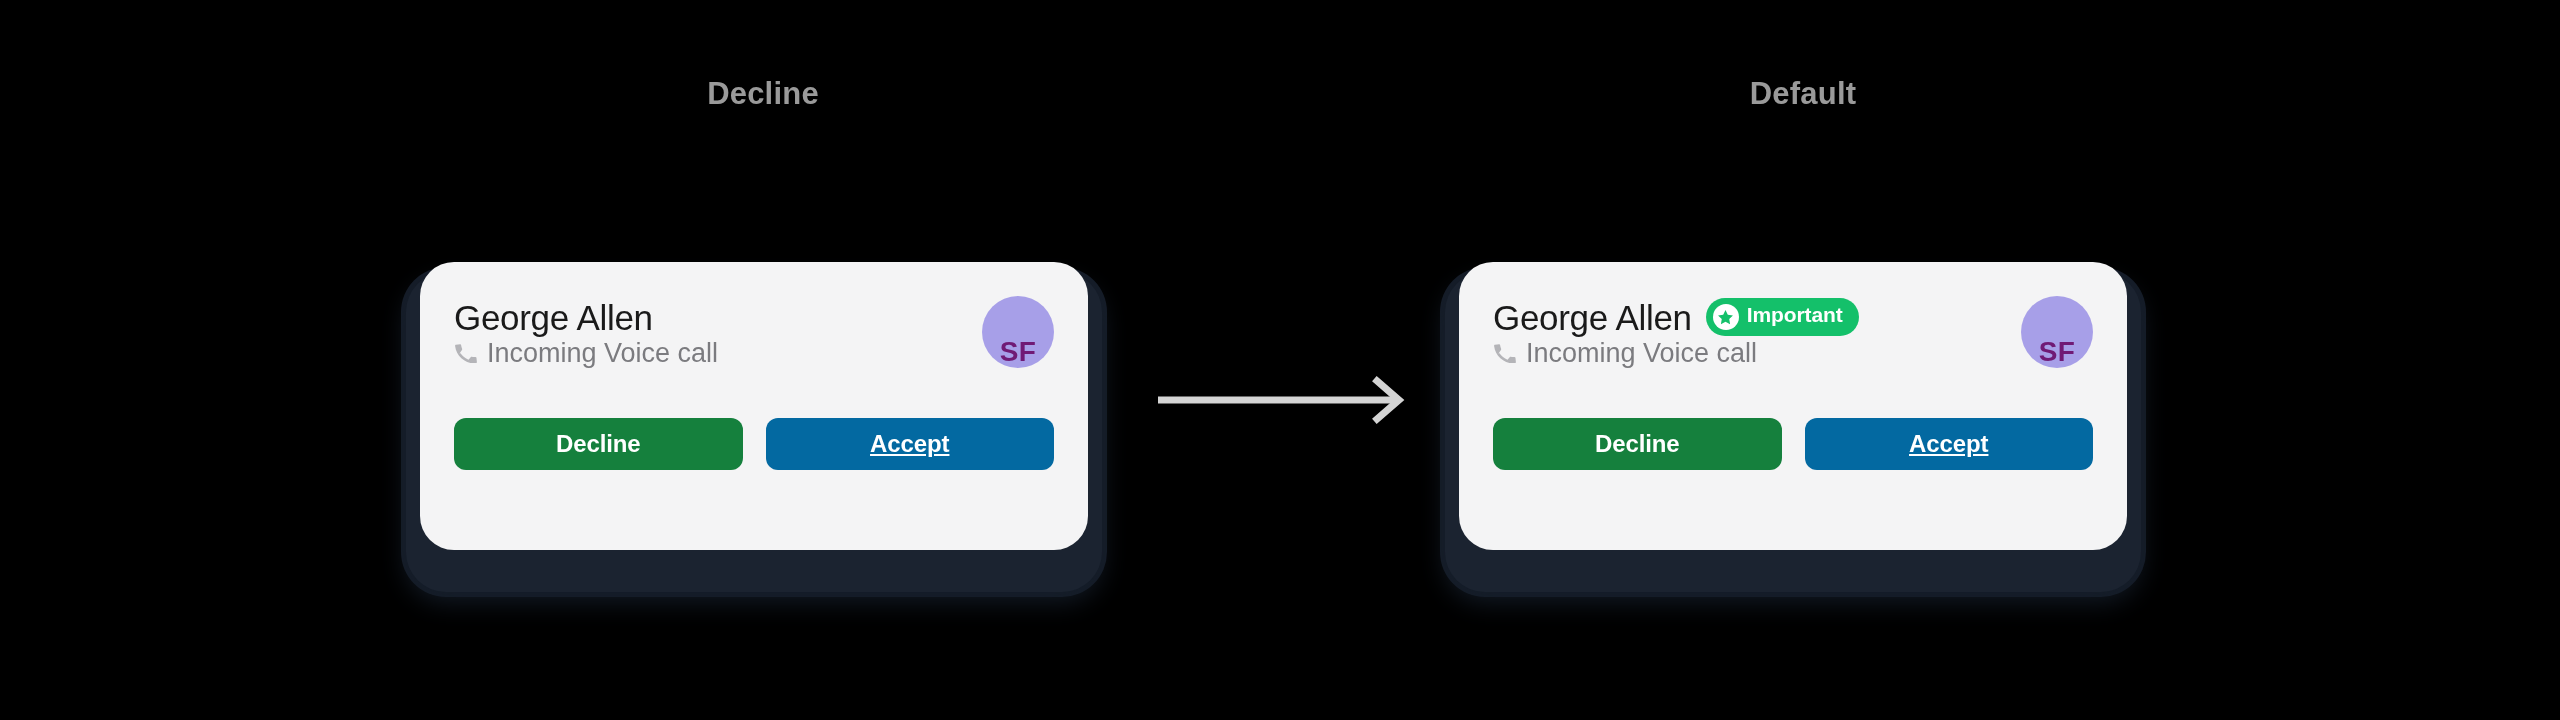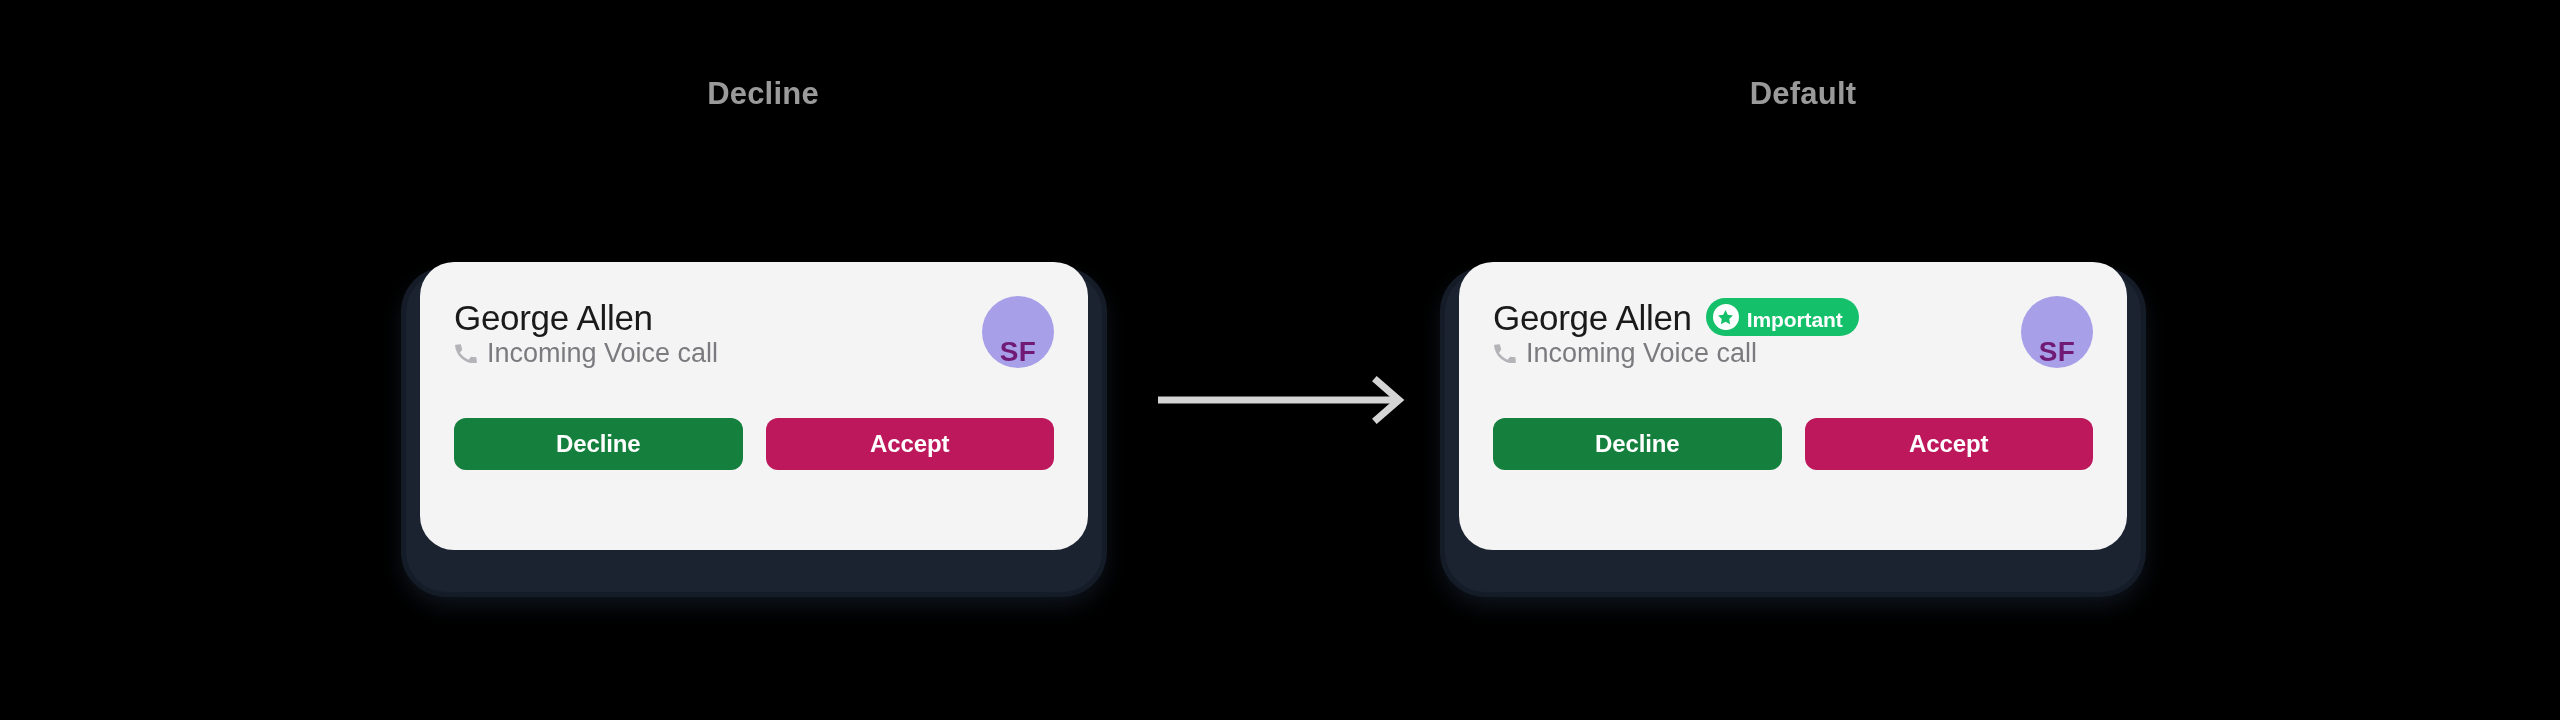--- a/index.html
+++ b/index.html
@@ -91,21 +91,21 @@
     font-weight: 400;
     color: #1a1a1a;
     line-height: 1;
     white-space: nowrap;
     letter-spacing: -0.3px;
   }
 
   
   .badge {
     display: inline-flex;
-    align-items: flex-end;
+    align-items: flex-start;
     gap: 8px;
     background: #14c06a;
     border-radius: 999px;
     padding: 6px 16px 6px 7px;
     height: 38px;
   }
   .badge-star-bubble {
     width: 26px;
     height: 26px;
     border-radius: 50%;
@@ -177,21 +177,21 @@
     font-family: "Liberation Sans", sans-serif;
     font-size: 24px;
     font-weight: 700;
     letter-spacing: -0.1px;
     cursor: pointer;
     display: flex;
     align-items: center;
     justify-content: center;
   }
   .btn-decline { background: #15803d; }
-  .btn-accept  { background: #be185d; }
+  .btn-accept  { background: #0369a1; text-decoration: underline; }
 
   
   .arrow {
     position: absolute;
     left: 1156px;
     top: 376px;
     width: 252px;
     height: 48px;
   }
 </style>

